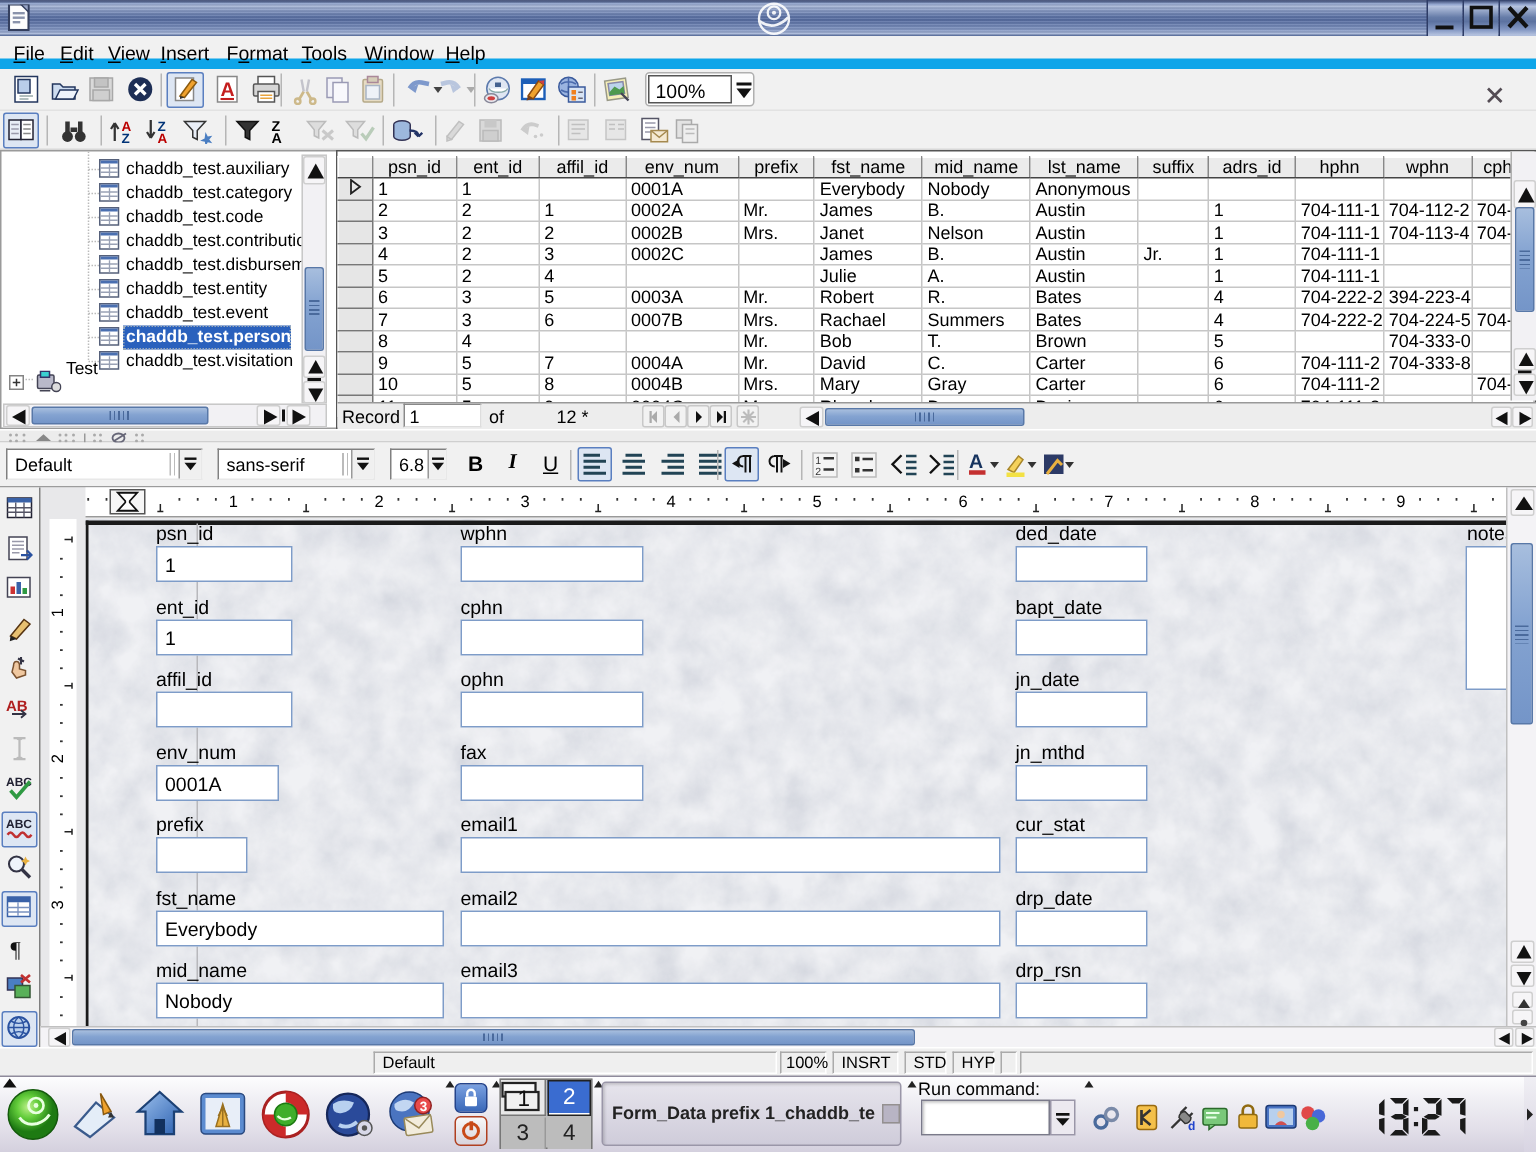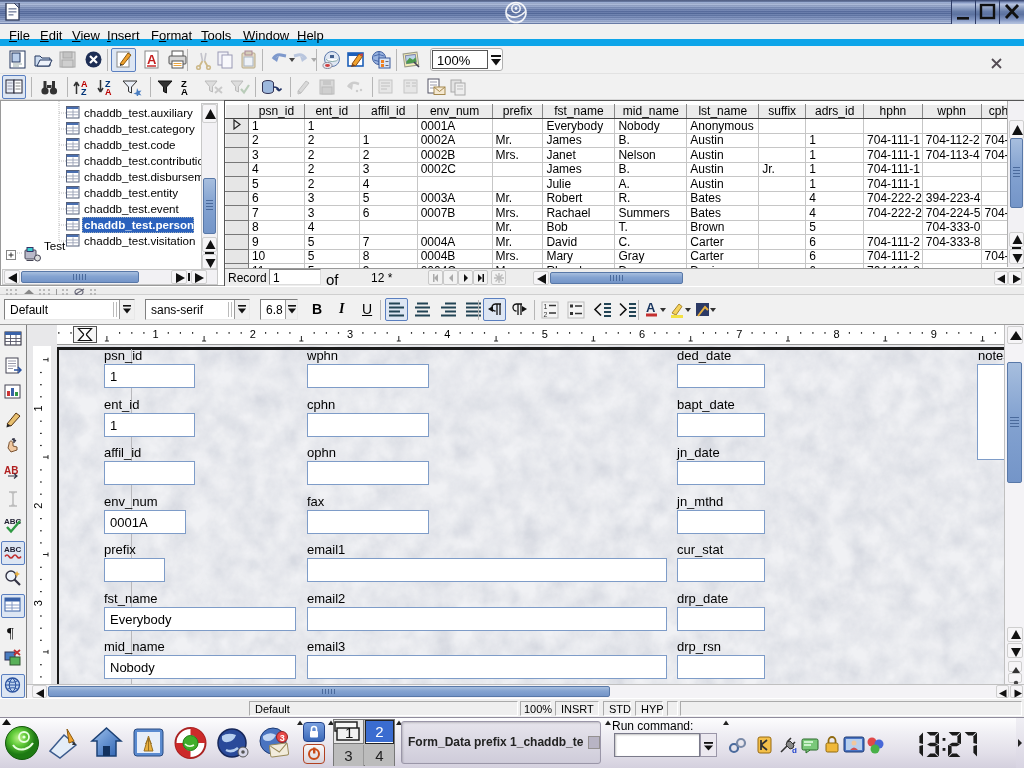--- a/index.html
+++ b/index.html
@@ -638,21 +638,21 @@
             <path d="M7.5 2 L12.5 11 L2.5 11 Z" fill="#111"></path>
           </svg></div>
 <div class="abs" style="left:4px;top:146px;width:9px;height:2px;background:#111"></div>
 <div class="abs sbtn" style="left:1px;top:148px;width:15px;height:15px"><svg width="15" height="15">
             <path d="M7.5 13 L12.5 4 L2.5 4 Z" fill="#111"></path>
           </svg></div>
 </div>
 <div class="abs" id="recbar" style="left:0px;top:167px;width:799px;height:18px;background:#ededed;border-top:1px solid #999">
  <div class="abs" style="left:3px;top:2px;font-size:12px">Record</div>
  <div class="abs" style="left:44px;top:0px;width:52px;height:16px;background:#fff;border:1px solid #888;border-bottom-color:#ddd;border-right-color:#ddd;font-size:12px;padding:1px 0 0 3px">1</div>
- <div class="abs" style="left:101px;top:2px;font-size:15px">of</div>
+ <div class="abs" style="left:101px;top:2px;font-size:12px">of</div>
  <div class="abs" style="left:146px;top:2px;font-size:12px">12 *</div>
  <div class="abs rnav" style="left:203px"><svg width="14" height="14">
             <path d="M9 3 L5 7 L9 11 Z" fill="#aaa"></path>
             <rect x="4" y="3" width="1.5" height="8" fill="#aaa"></rect>
           </svg></div>
  <div class="abs rnav" style="left:218px"><svg width="14" height="14">
             <path d="M9 3 L5 7 L9 11 Z" fill="#aaa"></path>
           </svg></div>
  <div class="abs rnav" style="left:233px"><svg width="14" height="14">
             <path d="M5 3 L9 7 L5 11 Z" fill="#111"></path>

